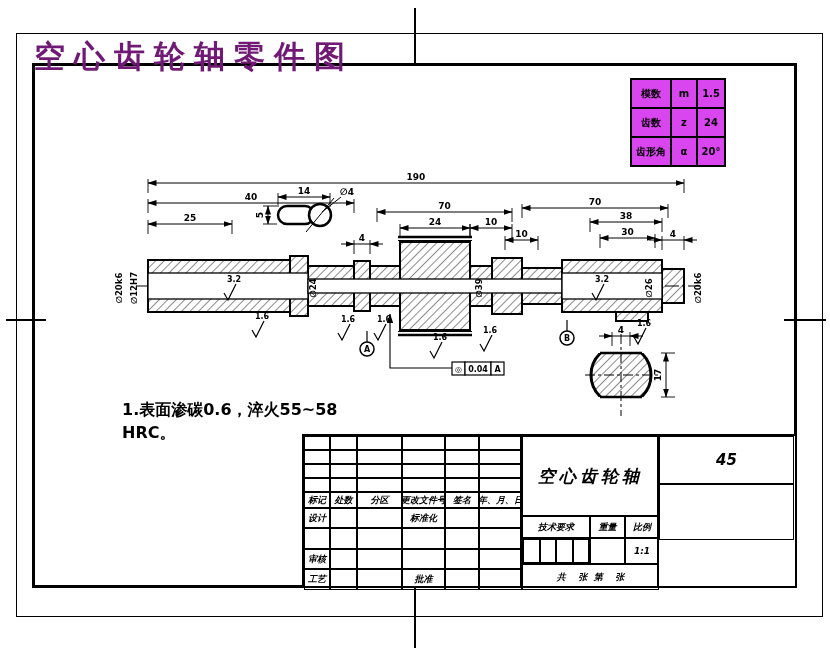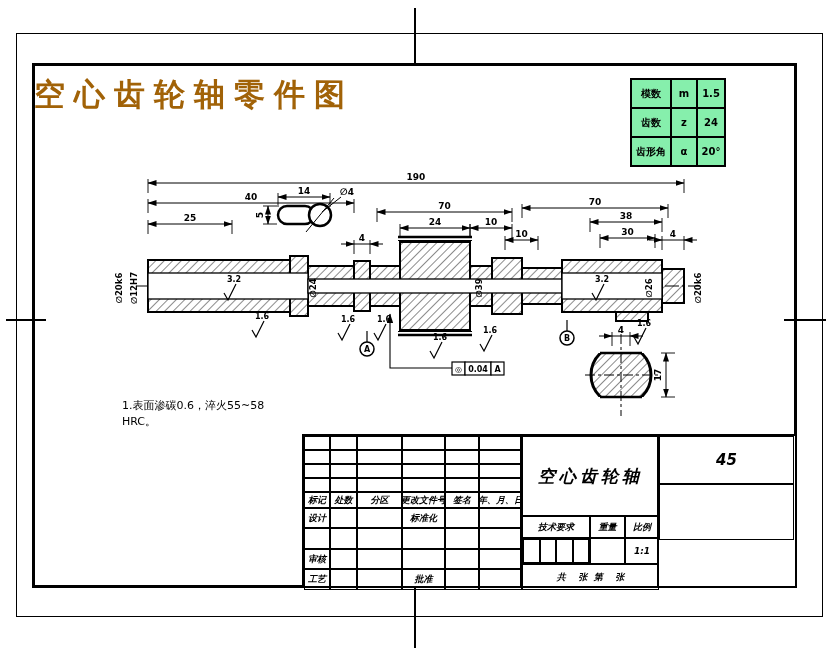--- a/index.html
+++ b/index.html
@@ -4,31 +4,31 @@
 <style>
   * { box-sizing: border-box; margin: 0; padding: 0; }
   html,body { width:830px; height:654px; background:#fff; overflow:hidden;
               font-family:"DejaVu Sans", sans-serif; }
   .abs { position:absolute; }
   
   #outer-border { left:16px; top:33px; width:807px; height:584px; border:1px solid #000; }
   #inner-frame  { left:32px; top:63px; width:765px; height:525px; border:3px solid #000; }
   .cmark { background:#000; }
   
-  #red-title { left:34px; top:36px; font-size:31px; font-weight:bold; color:#a16207;
-               letter-spacing:9px; z-index:6; white-space:nowrap;margin-top:38px; }
+  #red-title { left:34px; top:36px; font-size:31px; font-weight:bold; color:#701a75;
+               letter-spacing:9px; z-index:6; white-space:nowrap; }
   
   #gear-table { left:630px; top:78px; display:grid; grid-template-columns:40px 26px 28px;
-                grid-auto-rows:29px; border:1px solid #000; background:#86efac; z-index:4; }
+                grid-auto-rows:29px; border:1px solid #000; background:#d946ef; z-index:4; }
   #gear-table .gc { border:1px solid #000; display:flex; align-items:center; justify-content:center;
                     font-size:10px; font-weight:bold; }
   
   #tech-req { left:122px; top:398px; width:230px; z-index:4; }
   #tech-req .hd { font-size:13px; font-weight:bold; margin-left:42px; margin-bottom:8px; letter-spacing:3px;}
-  #tech-req .ln { font-size:11px; font-weight:normal; line-height:1.45; }
+  #tech-req .ln { font-size:16px; font-weight:bold; line-height:1.45; }
   
   #title-block { left:302px; top:434px; width:495px; height:154px; border:2.5px solid #000;
                  display:flex; background:#fff; z-index:5; }
   .tbl { display:grid; }
   #tb-left  { width:218px; grid-template-columns:26px 27px 45px 43px 34px 43px;
               grid-template-rows:14px 14px 14px 14px 16px 20px 21px 20px 21px; border-right:2px solid #000;}
   #tb-mid   { width:137px; grid-template-columns:68px 35px 34px;
               grid-template-rows:80px 22px 26px 26px; border-right:2px solid #000; }
   #tb-right { width:135px; grid-template-columns:135px; grid-template-rows:48px 56px 50px; }
   .c { border:1px solid #000; display:flex; align-items:center; justify-content:center;

